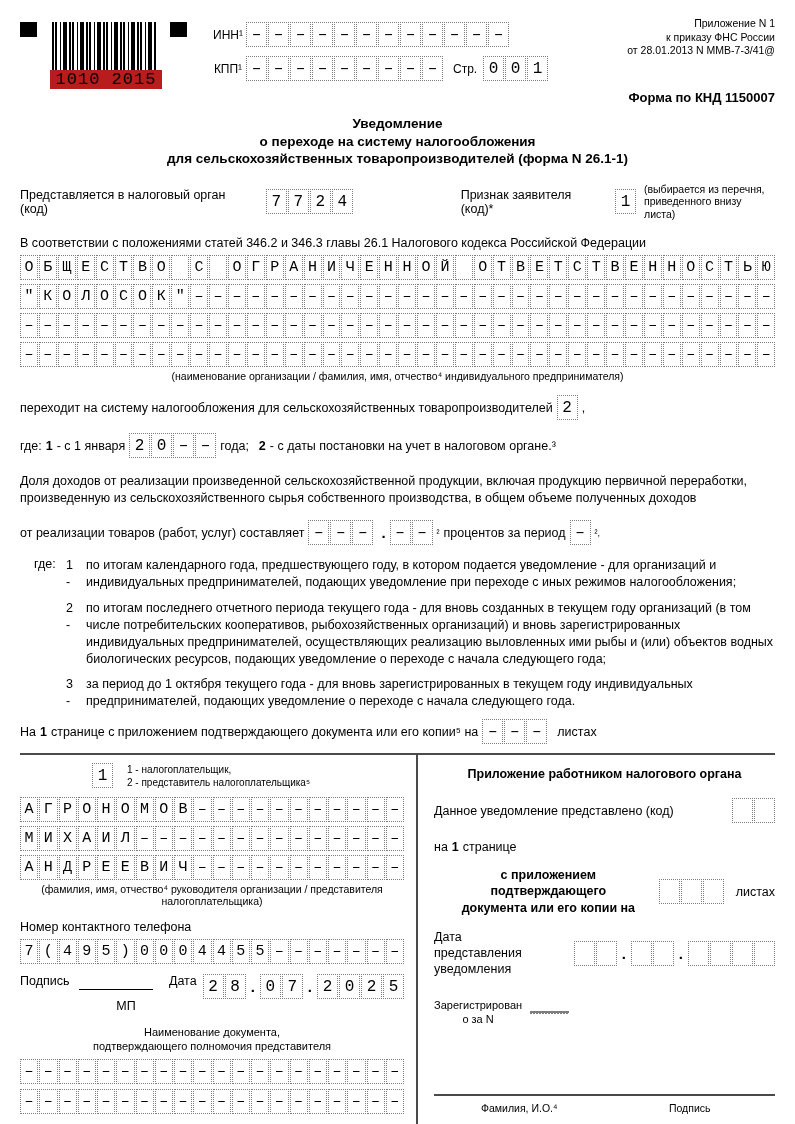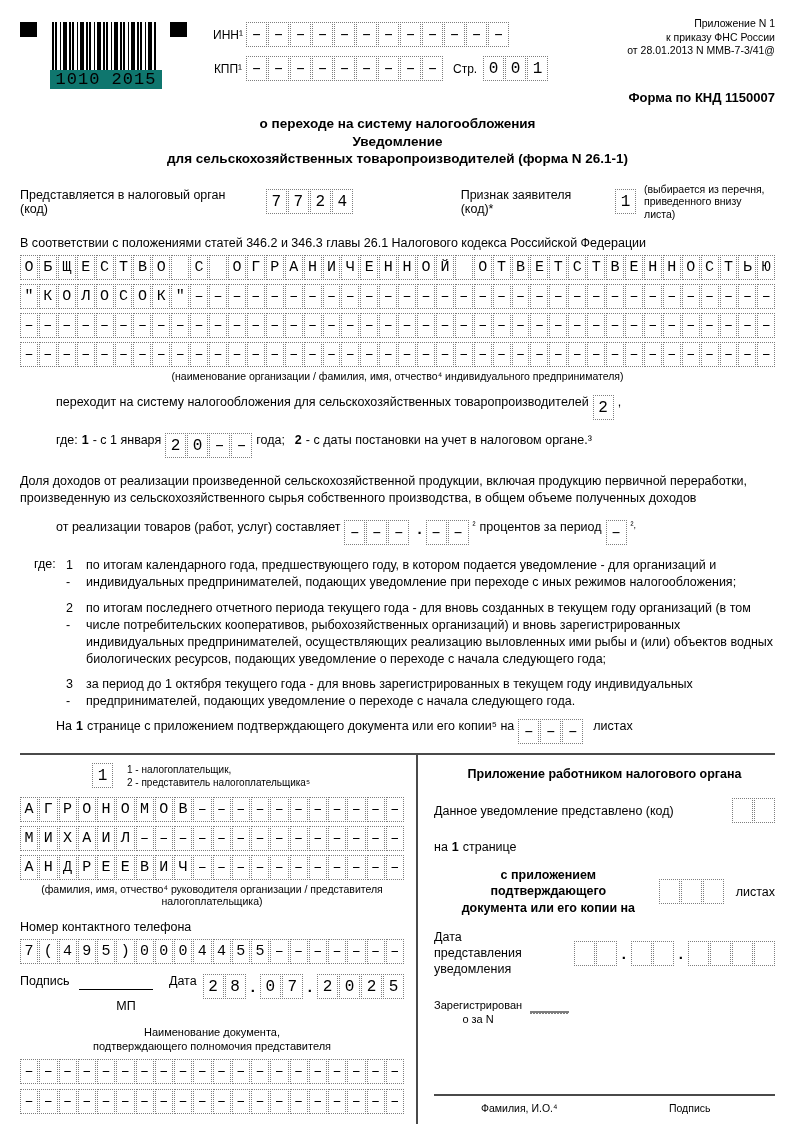--- a/index.html
+++ b/index.html
@@ -27,21 +27,21 @@
   
   .hdr { display:flex; }
   .hdr-left { width:190px; position:relative; height:95px; }
   .sq { position:absolute; width:17px; height:15px; background:#000; top:8px; }
   .sq-l { left:0; }
   .sq-r { left:150px; }
   .barcode { position:absolute; left:32px; top:8px; width:105px; height:58px;
     background:repeating-linear-gradient(90deg,#000 0 2px,#fff 2px 3px,#000 3px 5px,#fff 5px 8px,#000 8px 9px,#fff 9px 11px,#000 11px 15px,#fff 15px 17px);
   }
   .barcode-digits { position:absolute; left:30px; top:56px; width:112px;
-    background:#0f766e; text-align:center;
+    background:#b91c1c; text-align:center;
     font-family:"Liberation Mono","DejaVu Sans Mono",monospace;
     font-size:17px; letter-spacing:1px; }
   .hdr-mid { padding-top:8px; }
   .mid-row { display:flex; align-items:center; margin-bottom:9px;text-align:center; }
   .mid-row .lbl { width:36px; font-size:12px; }
   .str-lbl { font-size:12px; margin:0 6px 0 10px; }
   .hdr-right { margin-left:auto; text-align:right; padding-top:3px; }
   .appendix { font-size:10.5px; line-height:1.3; white-space:pre-line; }
   .form-code { font-weight:bold; font-size:13px; margin-top:32px; }
 
@@ -49,21 +49,21 @@
   .title { text-align:center; font-weight:bold; font-size:13.5px; line-height:1.3; margin-top:6px; }
 
   
   .t12 { font-size:12.5px; }
   .authority-row { margin-top:15px; display:flex; align-items:center; }
   .authority-row .gap { width:26px; }
   .note { font-size:10.5px; line-height:1.2; white-space:pre-line; margin-left:8px; }
   .accordance { margin-top:16px; font-size:12.5px; }
   .namegrid { margin-top:5px; display:flex; flex-direction:column; gap:4px; }
   .caption { text-align:center; font-size:10.5px; margin-top:3px; white-space:pre-line; }
-  .inline-line { margin-top:13px; font-size:12.5px; display:flex; align-items:flex-start; flex-wrap:wrap;margin-left:36px; }
+  .inline-line { margin-top:13px; font-size:12.5px; display:flex; align-items:center; flex-wrap:wrap; }
   .inline-line > span { margin-right:4px; }
   .bnum { font-weight:bold; }
   .sup { font-size:9px; vertical-align:super; }
   .para { margin-top:15px; font-size:12.5px; line-height:1.35; }
   .dotsep { font-weight:bold; font-size:15px; margin:0 4px; }
 
   .criteria { margin-top:12px; position:relative; padding-left:46px; font-size:12.5px; }
   .criteria .where-lbl { position:absolute; left:14px; top:0; }
   .crit-item { display:flex; margin-bottom:9px; }
   .crit-marker { width:20px; white-space:pre-line; line-height:1.35; flex:none; }
@@ -147,22 +147,22 @@
     </div>
     <div class="hdr-right">
       <div class="appendix">Приложение N 1
 к приказу ФНС России
 от 28.01.2013 N ММВ-7-3/41@</div>
       <div class="form-code">Форма по КНД 1150007</div>
     </div>
   </div>
 
   <div class="title">
+    <div>Уведомление</div>
     <div>о переходе на систему налогообложения</div>
-    <div>Уведомление</div>
     <div>для сельскохозяйственных товаропроизводителей (форма N 26.1-1)</div>
   </div>
 
   <div class="authority-row">
     <span class="t12">Представляется в налоговый орган (код)</span>
     <span class="inline-cells cr sz22" style="margin-left:10px">
         <span class="cell">7</span>
         <span class="cell">7</span>
         <span class="cell">2</span>
         <span class="cell">4</span>

